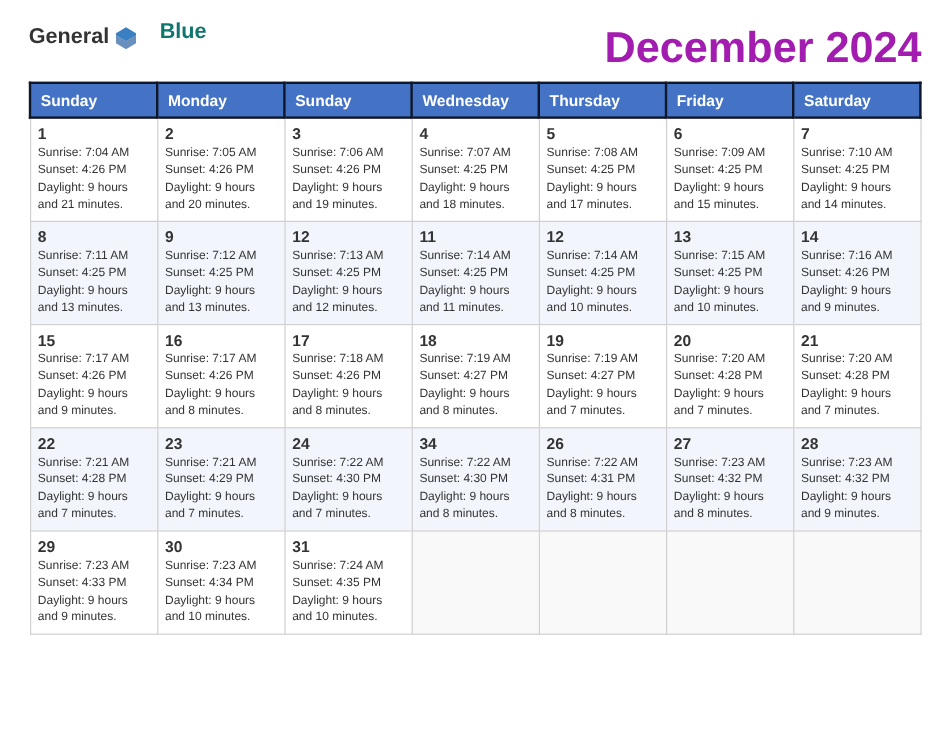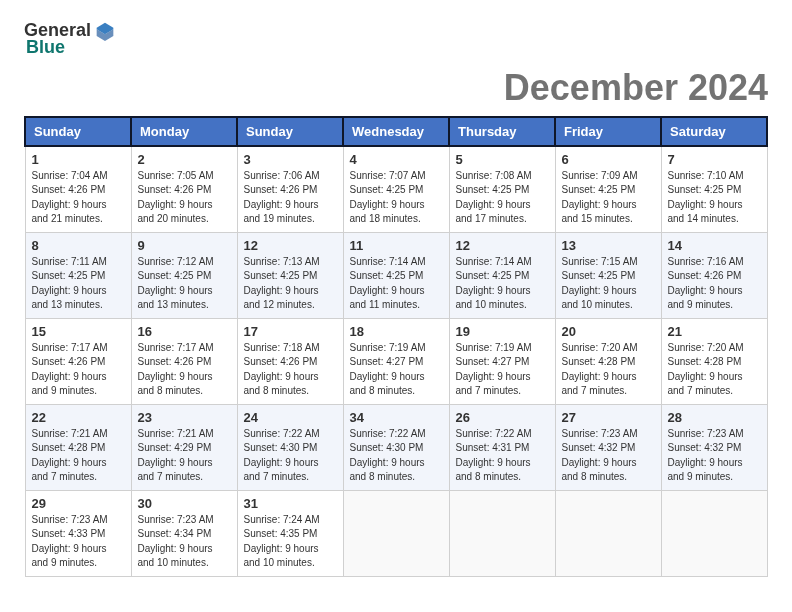--- a/index.html
+++ b/index.html
@@ -11,22 +11,23 @@
       padding: 20px 24px 20px 24px;
     }
     .header-area {
       display: flex;
       justify-content: space-between;
       align-items: flex-start;
       margin-bottom: 6px;
     }
     .logo-area {
       display: flex;
-      flex-direction: column;
+      flex-direction: row;
       align-items: flex-start;
+      gap: 16px;
     }
     .logo-text {
       display: flex;
       align-items: center;
       gap: 2px;
     }
     .logo-general {
       font-size: 18px;
       font-weight: bold;
       color: #333;
@@ -40,23 +41,22 @@
       width: 20px;
       height: 20px;
       margin-left: 2px;
     }
     .title-area {
       text-align: right;
     }
     .main-title {
       font-size: 36px;
       font-weight: bold;
-      color: #737373;
+      color: #a21caf;
       line-height: 1.1;
-      margin-top: 48px;
     }
     .subtitle {
       font-size: 16px;
       color: #555;
       margin-top: 2px;
     }
     .calendar {
       width: 100%;
       border-collapse: collapse;
       margin-top: 8px;

